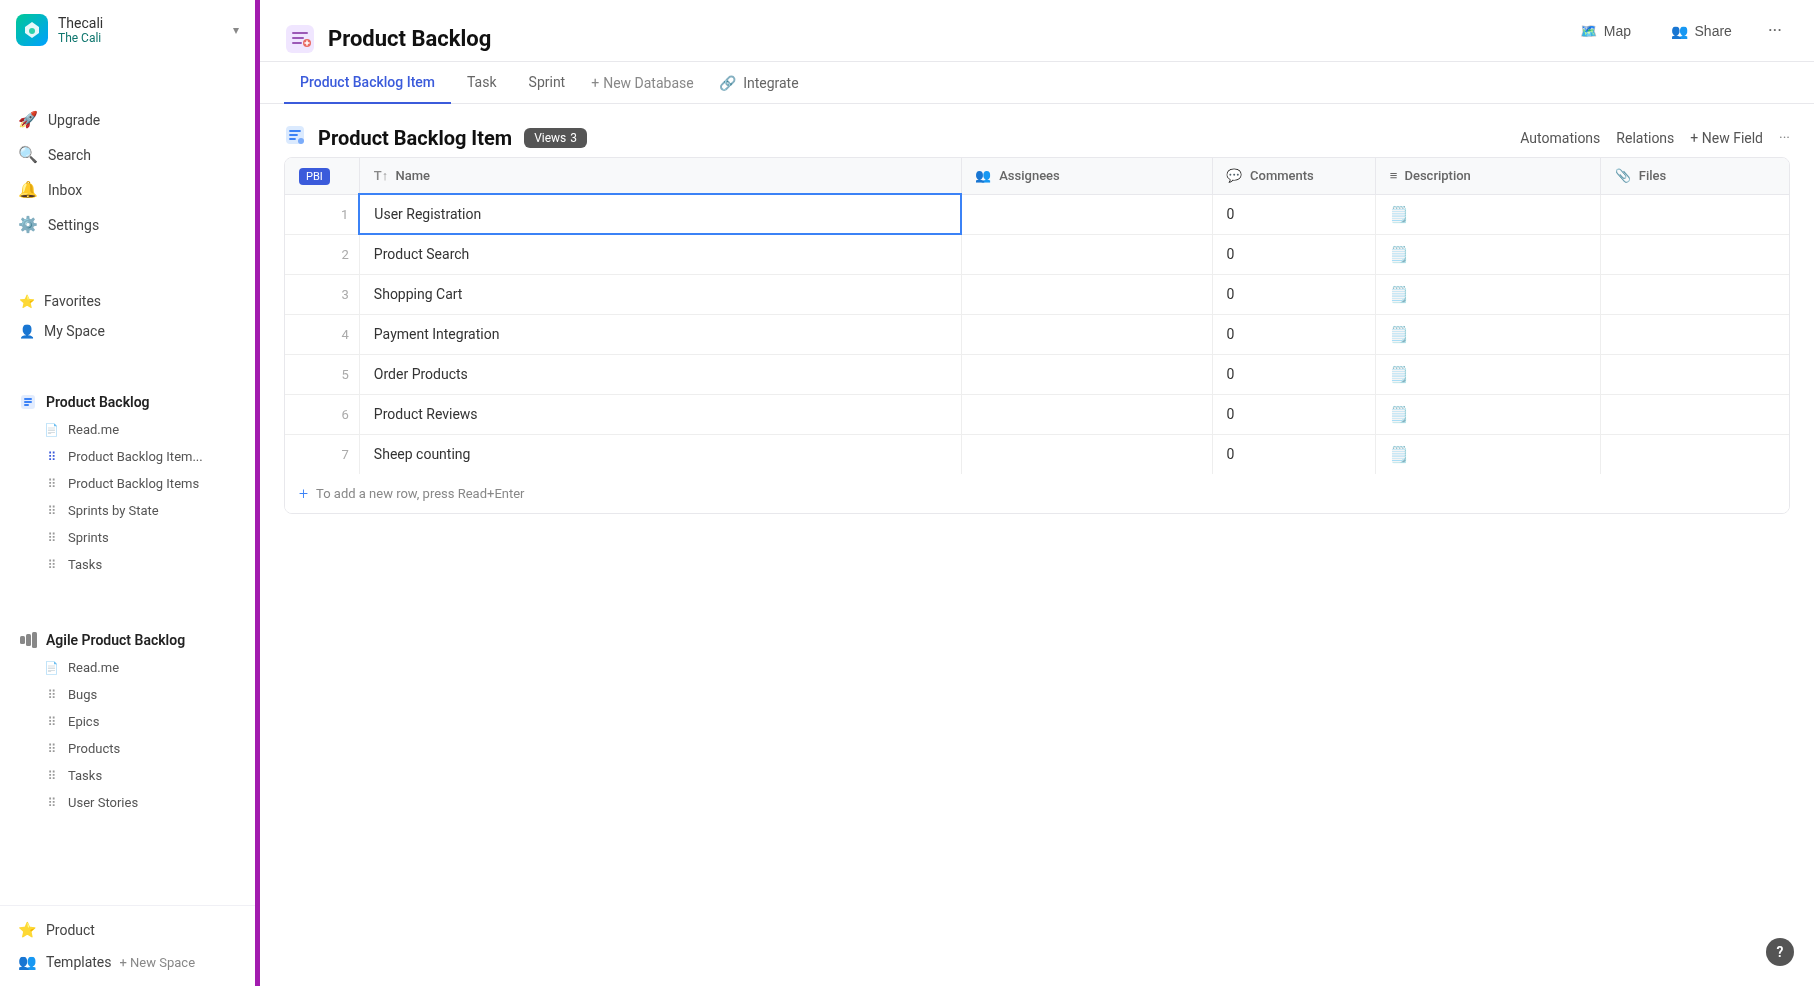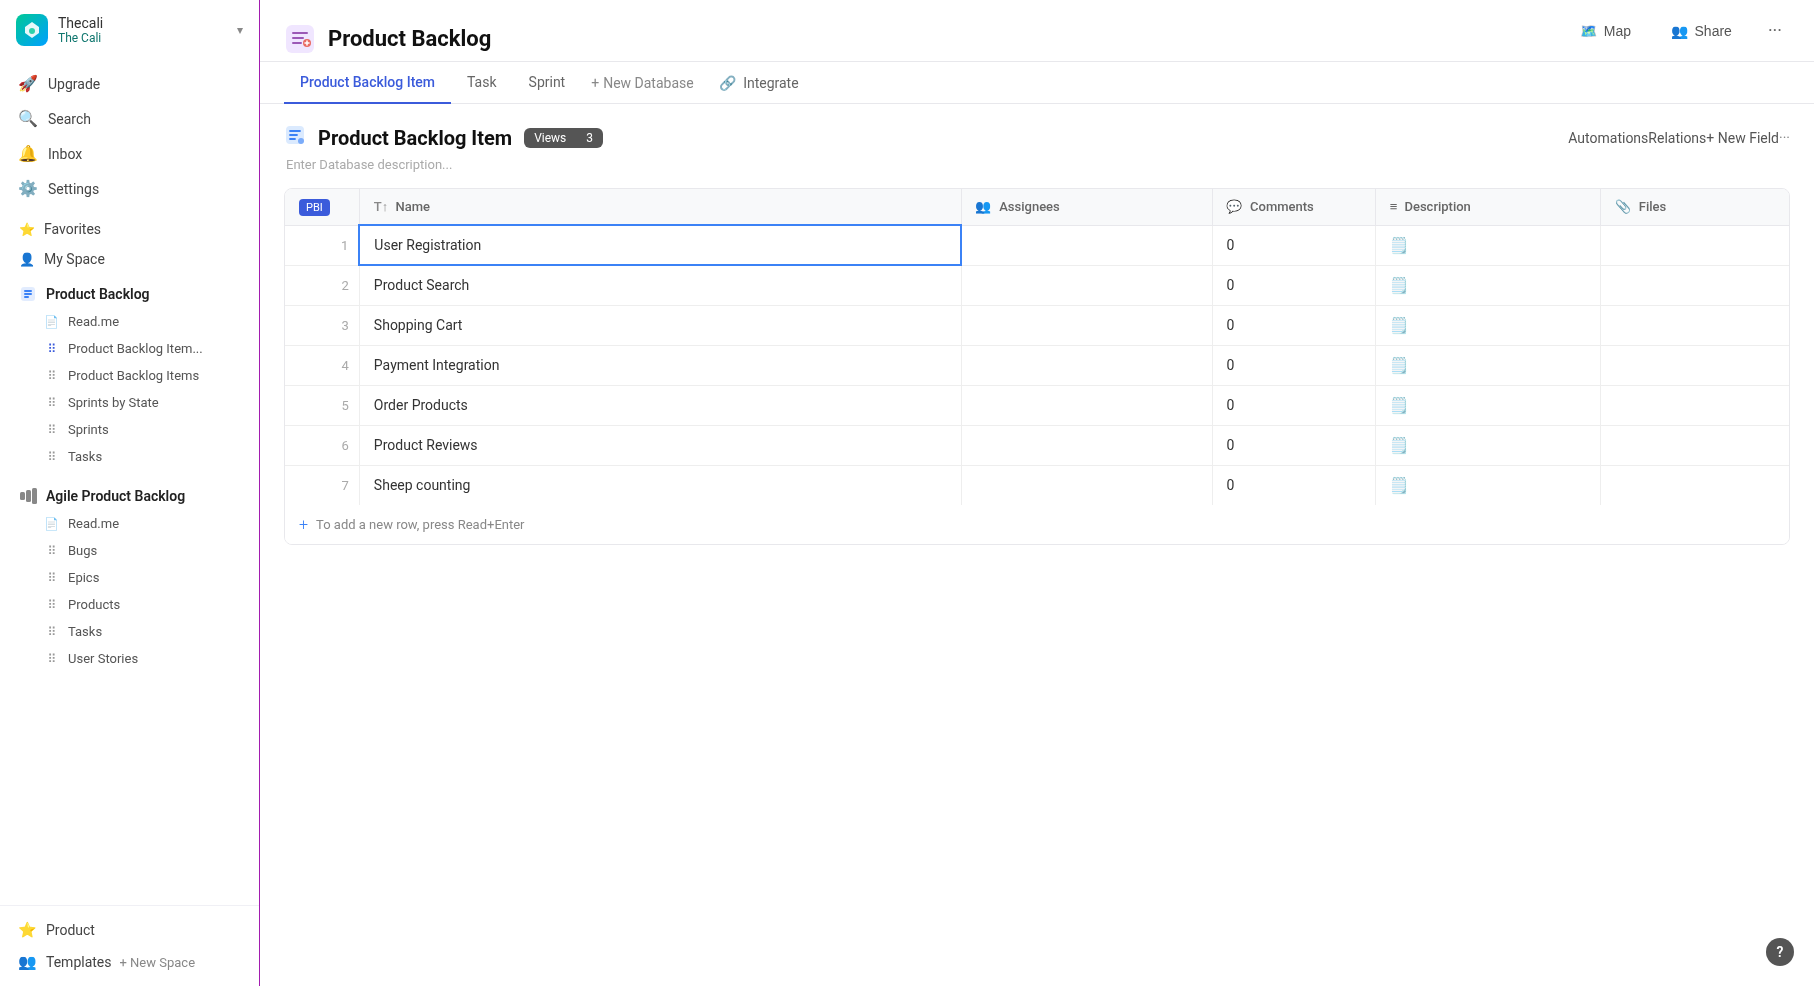--- a/index.html
+++ b/index.html
@@ -1,19 +1,19 @@
 <!DOCTYPE html>
 <html><head>
   <meta charset="utf-8">
   <style>
     * { box-sizing: border-box; margin: 0; padding: 0; }
     body { font-family: -apple-system, BlinkMacSystemFont, 'Segoe UI', Roboto, sans-serif; background: #f7f7f8; display: flex; height: 986px; overflow: hidden; font-size: 14px; color: #333; }
 
     
-    .sidebar { width: 260px; min-width: 260px; background: #fff; border-right: 1px solid #a21caf; display: flex; flex-direction: column; height: 100%; overflow-y: auto; }
+    .sidebar { width: 260px; min-width: 260px; background: #fff; border-right: 5px solid #a21caf; display: flex; flex-direction: column; height: 100%; overflow-y: auto; gap: 36px; }
     .sidebar-header { display: flex; align-items: center; padding: 14px 16px; gap: 10px; cursor: pointer; }
     .sidebar-logo { width: 32px; height: 32px; background: linear-gradient(135deg, #00c896, #00a0ff); border-radius: 8px; display: flex; align-items: center; justify-content: center; color: white; font-size: 16px; flex-shrink: 0; }
     .sidebar-org { display: flex; flex-direction: column; }
     .sidebar-org-sub { font-size: 12px; color: #0f766e; }
     .sidebar-chevron { margin-left: auto; color: #888; font-size: 12px; }
 
     .sidebar-nav { padding: 6px 8px; }
     .sidebar-nav-item { display: flex; align-items: center; gap: 10px; padding: 8px 10px; border-radius: 8px; cursor: pointer; color: #444; font-size: 14px; }
     .sidebar-nav-item .nav-icon { width: 20px; text-align: center; font-size: 16px; color: #666; }
 
@@ -49,22 +49,22 @@
     .tab { padding: 12px 16px; font-size: 14px; color: #666; cursor: pointer; border-bottom: 2px solid transparent; margin-bottom: -1px; }
     .tab.active { color: #3b5bdb; border-bottom-color: #3b5bdb; font-weight: 500; }
     .tab-new { display: flex; align-items: center; gap: 4px; color: #888; cursor: pointer; padding: 12px 10px; font-size: 14px; }
     .tab-integrate { display: flex; align-items: center; gap: 6px; color: #666; cursor: pointer; padding: 12px 16px; font-size: 14px; }
 
     
     .content { flex: 1; overflow-y: auto; padding: 20px 24px; background: #fff; }
     .content-header { display: flex; align-items: center; gap: 12px; margin-bottom: 6px; }
     .content-header-icon { font-size: 22px; color: #3b82f6; }
     .content-title { font-size: 20px; font-weight: 700; color: #111; }
-    .views-badge { background: #555; color: #fff; font-size: 12px; padding: 3px 10px; border-radius: 6px; cursor: pointer; display: flex; align-items: center; gap: 20px; }
-    .content-header-right { margin-left: auto; display: flex; align-items: center; gap: 0; color: #555; font-size: 14px; }
+    .views-badge { background: #555; color: #fff; font-size: 12px; padding: 3px 10px; border-radius: 6px; cursor: pointer; display: flex; align-items: center; gap: 4px; }
+    .content-header-right { margin-left: auto; display: flex; align-items: center; gap: 16px; color: #555; font-size: 14px; }
     .content-header-right span { cursor: pointer; }
     .new-field-btn { display: flex; align-items: center; gap: 4px; cursor: pointer; color: #555; }
     .content-desc { color: #aaa; font-size: 13px; margin-bottom: 16px; padding-left: 2px; }
 
     
     .table-wrapper { border: 1px solid #e8e8ec; border-radius: 8px; overflow: hidden; }
     table { width: 100%; border-collapse: collapse; }
     thead tr { background: #f8f9fa; }
     th { padding: 10px 14px; text-align: left; font-weight: 500; font-size: 13px; color: #666; border-bottom: 1px solid #e8e8ec; border-right: 1px solid #e8e8ec; white-space: nowrap; }
     th:last-child { border-right: none; }
@@ -288,21 +288,20 @@
         <span>3</span>
       </div>
       <div class="content-header-right">
         <span>Automations</span>
         <span>Relations</span>
         <span class="new-field-btn">+ New Field</span>
         <span style="color:#888;cursor:pointer;">···</span>
       </div>
     </div>
 
-    <div class="content-desc">Enter Database description...</div>
 
     <div class="table-wrapper">
       <table>
         <thead>
           <tr>
             <th style="width:50px;">
               <span class="pbi-badge">PBI</span>
             </th>
             <th class="name-cell">
               <span style="font-size:13px;color:#888;margin-right:4px;">T↑</span>

